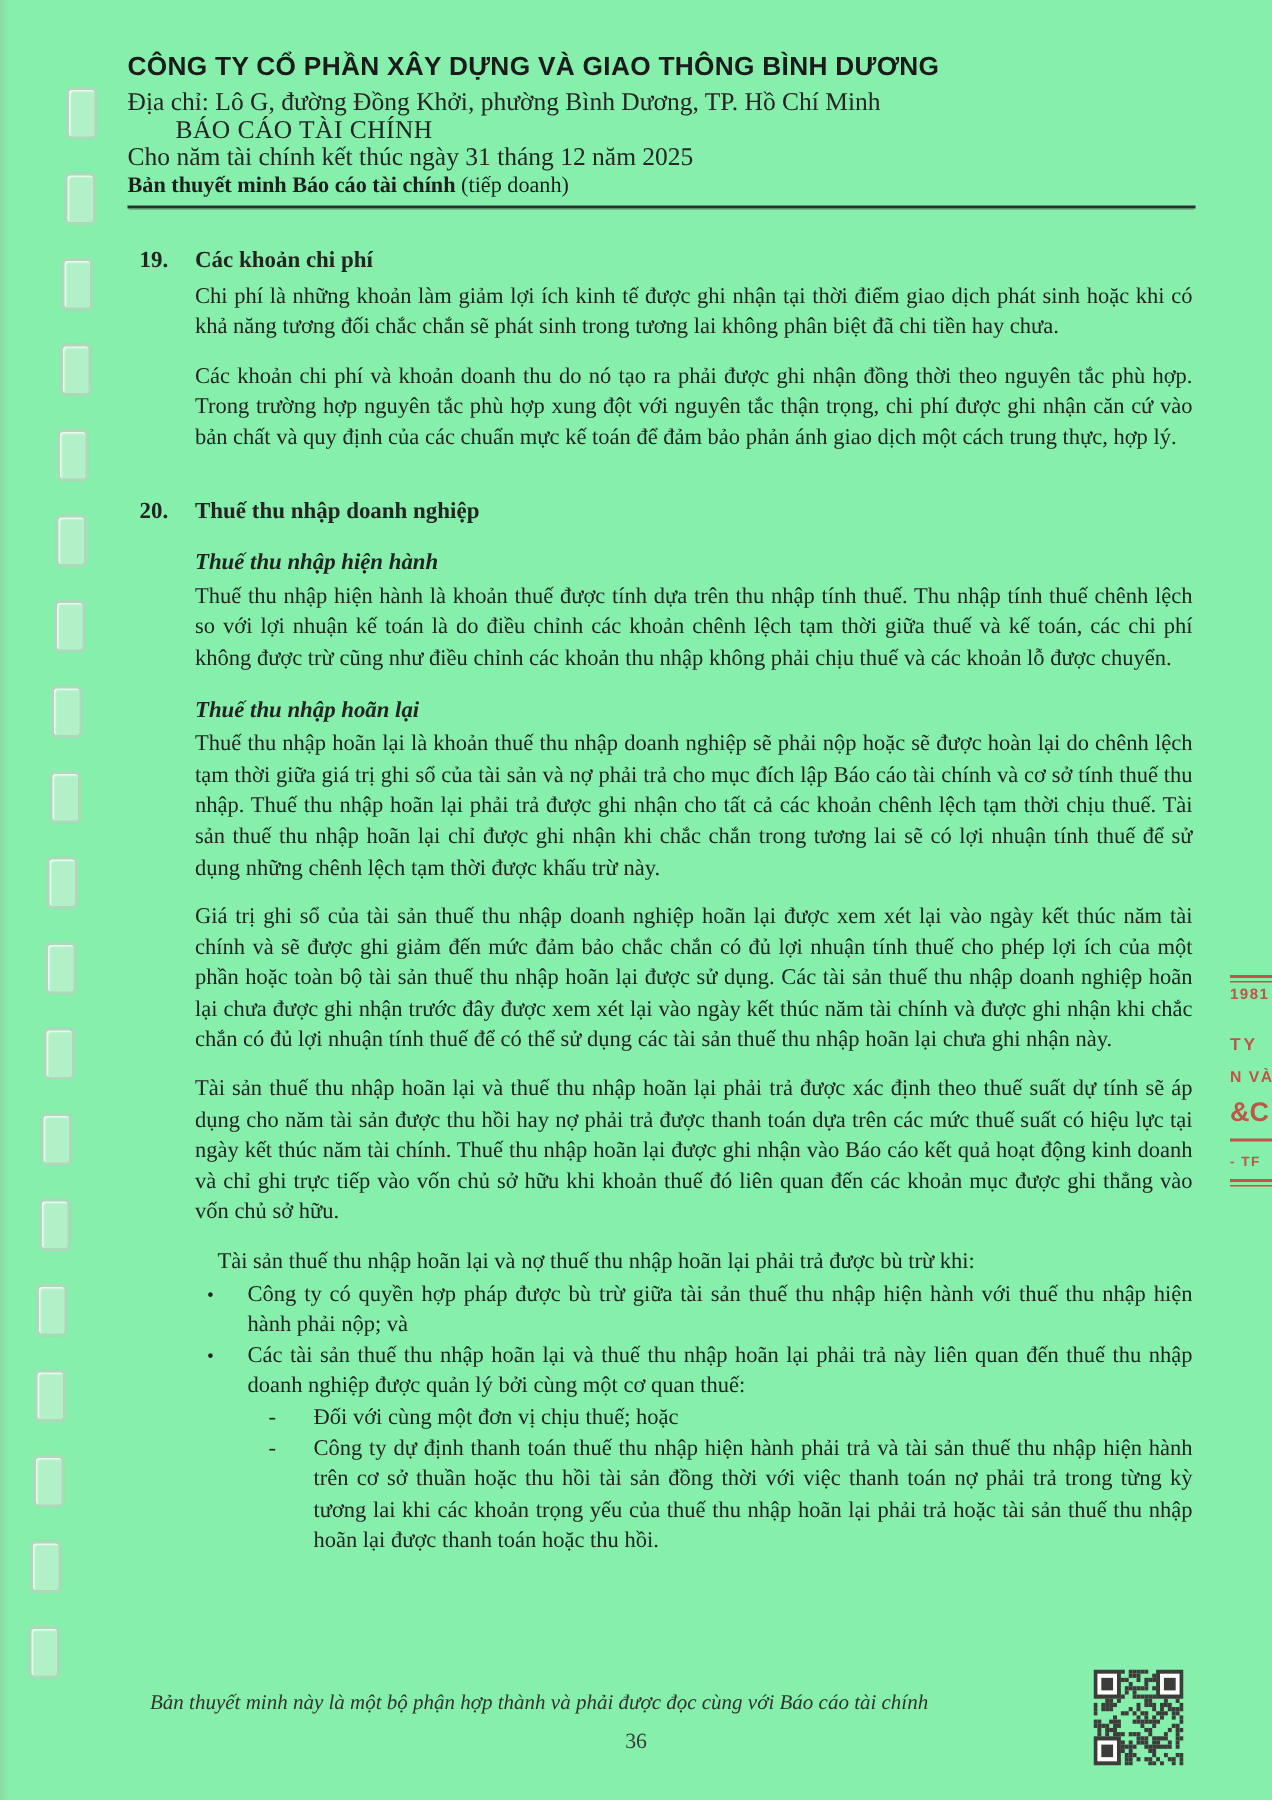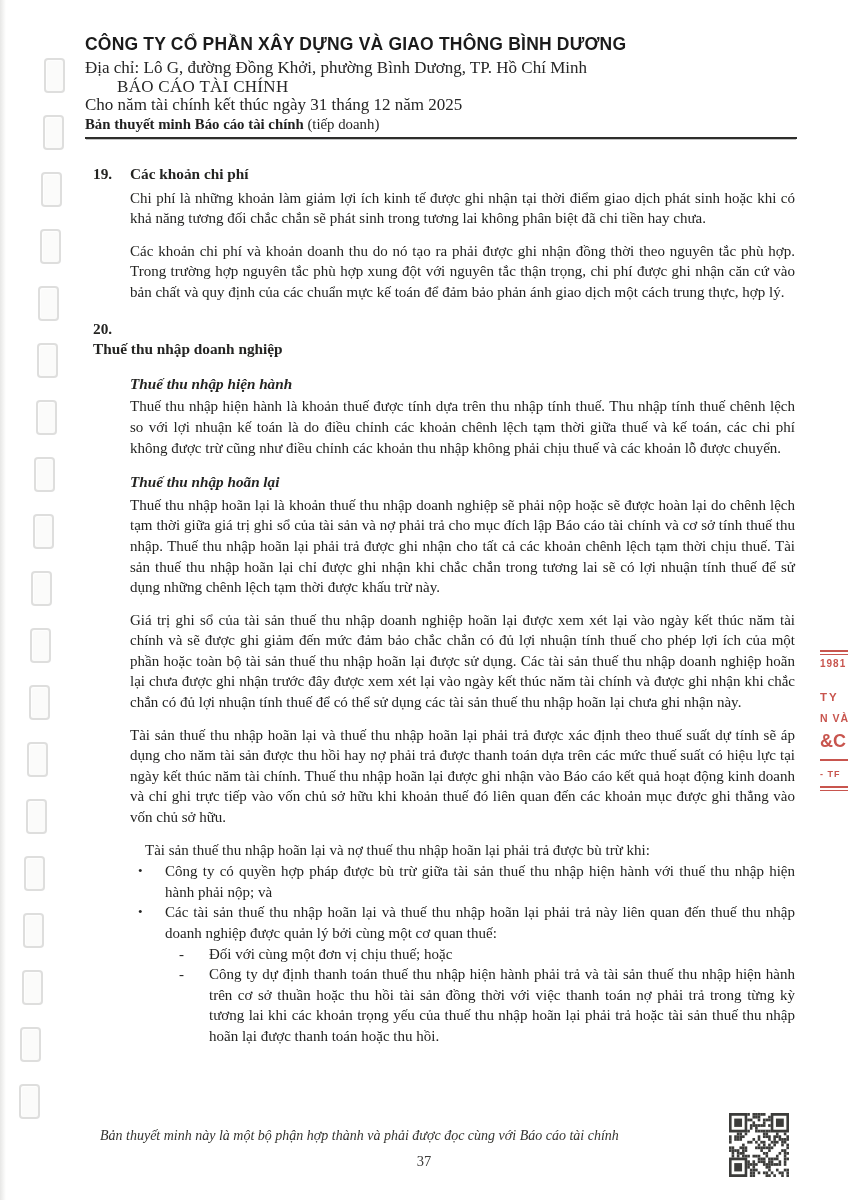--- a/index.html
+++ b/index.html
@@ -1,18 +1,18 @@
 <!DOCTYPE html>
 <html><head>
 <meta charset="utf-8">
 <style>
   html,body { margin:0; padding:0; background:#e9e9e7; }
   .page {
     position:relative; width:848px; height:1200px; margin:0 auto;
-    background:#ffffff; overflow:hidden;
+    background:#86efac; overflow:hidden;
     font-family:"Liberation Serif", serif; color:#1f1f1f;
   }
   .edge-shade {
     position:absolute; left:0; top:0; bottom:0; width:6px;
     background:linear-gradient(to right, rgba(160,160,155,0.25), rgba(160,160,155,0));
   }
   .binding-mark {
     position:absolute; width:17px; height:31px;
     border:2px solid rgba(170,170,165,0.35); border-radius:4px;
     box-shadow:inset 1px 1px 1px rgba(255,255,255,0.8);
@@ -30,21 +30,21 @@
     border-bottom:2.5px solid #2e2e2c; box-shadow:0 2px 0 -1px rgba(80,80,80,0.35); }
   .note-title-bold { font-weight:bold; }
   
   .content {
     position:absolute; left:93px; top:164px; width:702px;
     font-size:15px; line-height:20.6px; text-align:justify; color:#242422;
   }
   .sec-head { display:flex; font-weight:bold; font-size:15.3px; margin-bottom:3px; }
   .sec-num { width:37px; flex-shrink:0; }
   .para { margin:0 0 12px 37px; }
-  .sec-gap { margin-top:16px;flex-direction:column; }
+  .sec-gap { margin-top:28px; }
   .sub-title { margin:14px 0 2px 37px; font-weight:bold; font-style:italic; font-size:15.2px; }
   .offset-intro { margin:12px 0 1px 52px; }
   .bullet-row { display:flex; margin-left:37px; }
   .bullet-marker { width:27px; flex-shrink:0; padding-left:8px; }
   .bullet-dot { font-size:13px; }
   .bullet-text { flex:1; text-align:justify; }
   .dash-row { display:flex; margin-left:86px; }
   .dash-marker { width:30px; flex-shrink:0; }
   .dash-text { flex:1; text-align:justify; }
   
@@ -162,21 +162,21 @@
       <div class="frag frag-nva">N VÀ</div>
       <div class="frag frag-amp">&amp;C</div>
       <div class="stamp-line stamp-gap"></div>
       <div class="frag frag-tf">- TF</div>
       <div class="stamp-line stamp-gap"></div>
       <div class="stamp-line thin"></div>
     </div>
   </div>
 
   <div class="footer-note">Bản thuyết minh này là một bộ phận hợp thành và phải được đọc cùng với Báo cáo tài chính</div>
-  <div class="page-number">37</div>
+  <div class="page-number">36</div>
   <div class="qr" id="qr"><svg width="60" height="64" viewBox="0 0 59.800000000000004 59.800000000000004" preserveAspectRatio="none" xmlns="http://www.w3.org/2000/svg">
         <rect x="18.20" y="0.00" width="2.60" height="2.60" fill="#3c3c3a"></rect>
         <rect x="23.40" y="0.00" width="2.60" height="2.60" fill="#3c3c3a"></rect>
         <rect x="26.00" y="0.00" width="2.60" height="2.60" fill="#3c3c3a"></rect>
         <rect x="28.60" y="0.00" width="2.60" height="2.60" fill="#3c3c3a"></rect>
         <rect x="31.20" y="0.00" width="2.60" height="2.60" fill="#3c3c3a"></rect>
         <rect x="33.80" y="0.00" width="2.60" height="2.60" fill="#3c3c3a"></rect>
         <rect x="23.40" y="2.60" width="2.60" height="2.60" fill="#3c3c3a"></rect>
         <rect x="26.00" y="2.60" width="2.60" height="2.60" fill="#3c3c3a"></rect>
         <rect x="28.60" y="2.60" width="2.60" height="2.60" fill="#3c3c3a"></rect>

